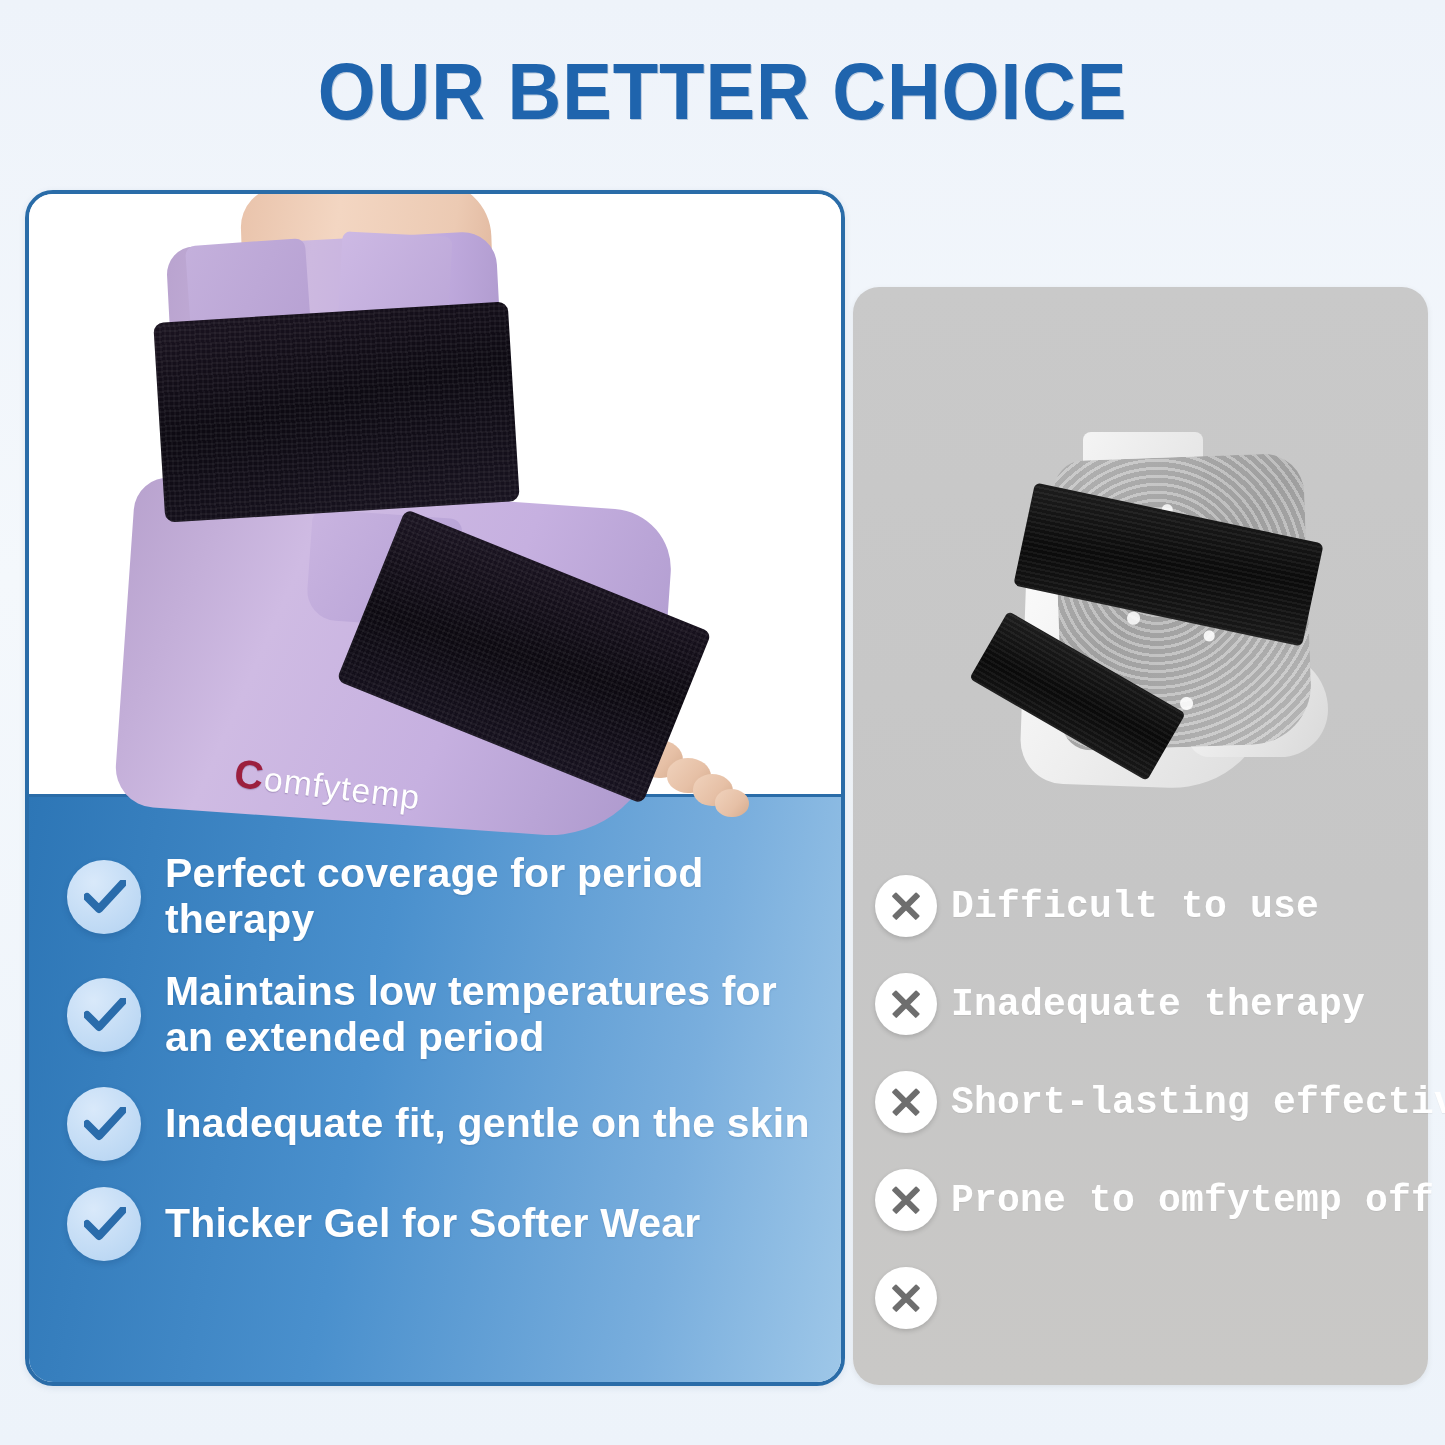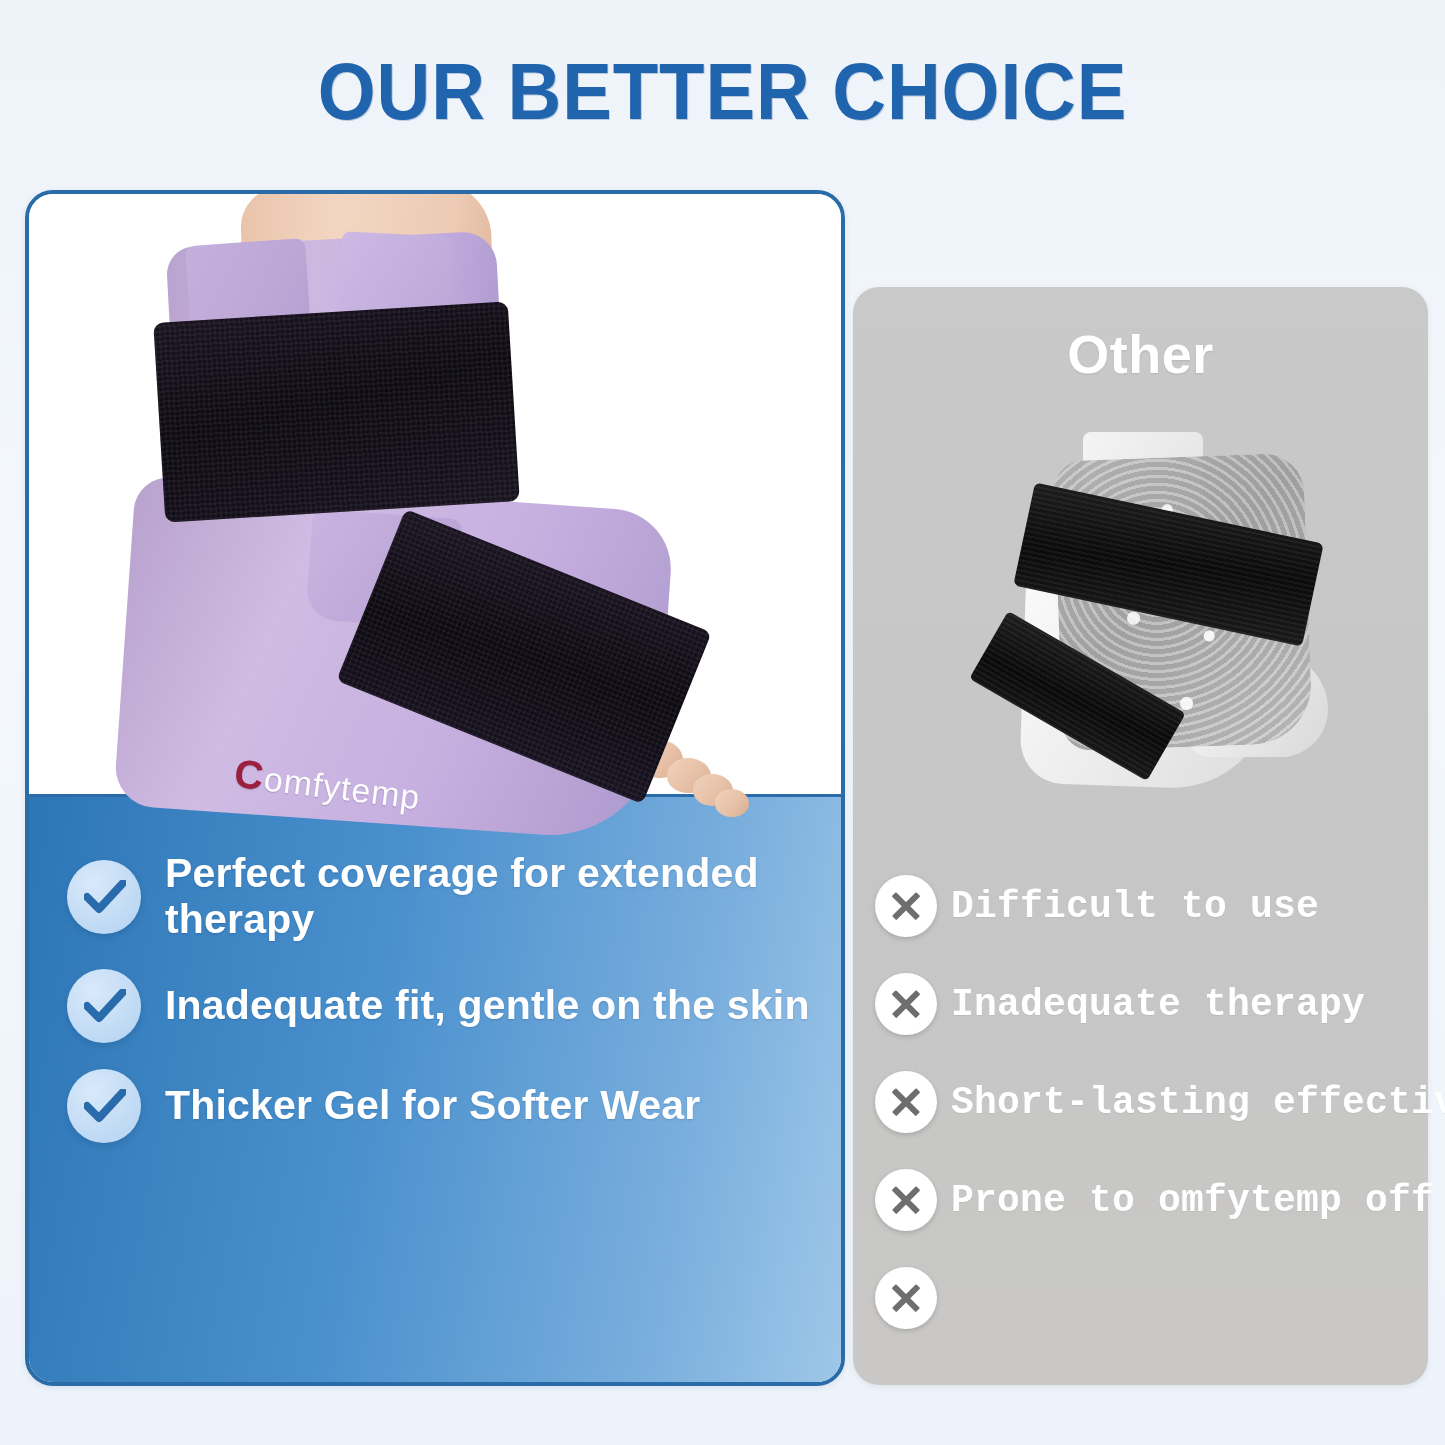--- a/index.html
+++ b/index.html
@@ -271,21 +271,20 @@
     border-radius:5px;
   }
 </style>
 </head>
 <body>
 
 <div class="page-title">OUR BETTER CHOICE</div>
 
 <div class="other-panel">
 
-  <div class="other-title">Other</div>
 
   <div class="other-photo">
     <div class="mannequin"></div>
     <div class="mann-leg"></div>
     <div class="mann-toe"></div>
     <div class="gelpack"></div>
     <div class="gel-strap"></div>
     <div class="gel-tail"></div>
   </div>
 
@@ -324,23 +323,31 @@
 
   <div class="feature-area">
     <div class="pros-list">
 
       <div class="pro-row">
         <div class="check-badge">
           <svg width="42" height="36" viewBox="0 0 42 36">
               <path d="M3 17 L15 29 L39 3" fill="none" stroke="#2a6cab" stroke-width="8" stroke-linecap="round" stroke-linejoin="round"></path>
             </svg>
         </div>
-        <div class="pro-text">Perfect coverage for extended therapy</div>
+        <div class="pro-text">Perfect coverage for period therapy</div>
       </div>
 
+      <div class="pro-row">
+        <div class="check-badge">
+          <svg width="42" height="36" viewBox="0 0 42 36">
+              <path d="M3 17 L15 29 L39 3" fill="none" stroke="#2a6cab" stroke-width="8" stroke-linecap="round" stroke-linejoin="round"></path>
+            </svg>
+        </div>
+        <div class="pro-text">Maintains low temperatures for<br>an extended period</div>
+      </div>
 
       <div class="pro-row">
         <div class="check-badge">
           <svg width="42" height="36" viewBox="0 0 42 36">
               <path d="M3 17 L15 29 L39 3" fill="none" stroke="#2a6cab" stroke-width="8" stroke-linecap="round" stroke-linejoin="round"></path>
             </svg>
         </div>
         <div class="pro-text">Inadequate fit, gentle on the skin</div>
       </div>
 

